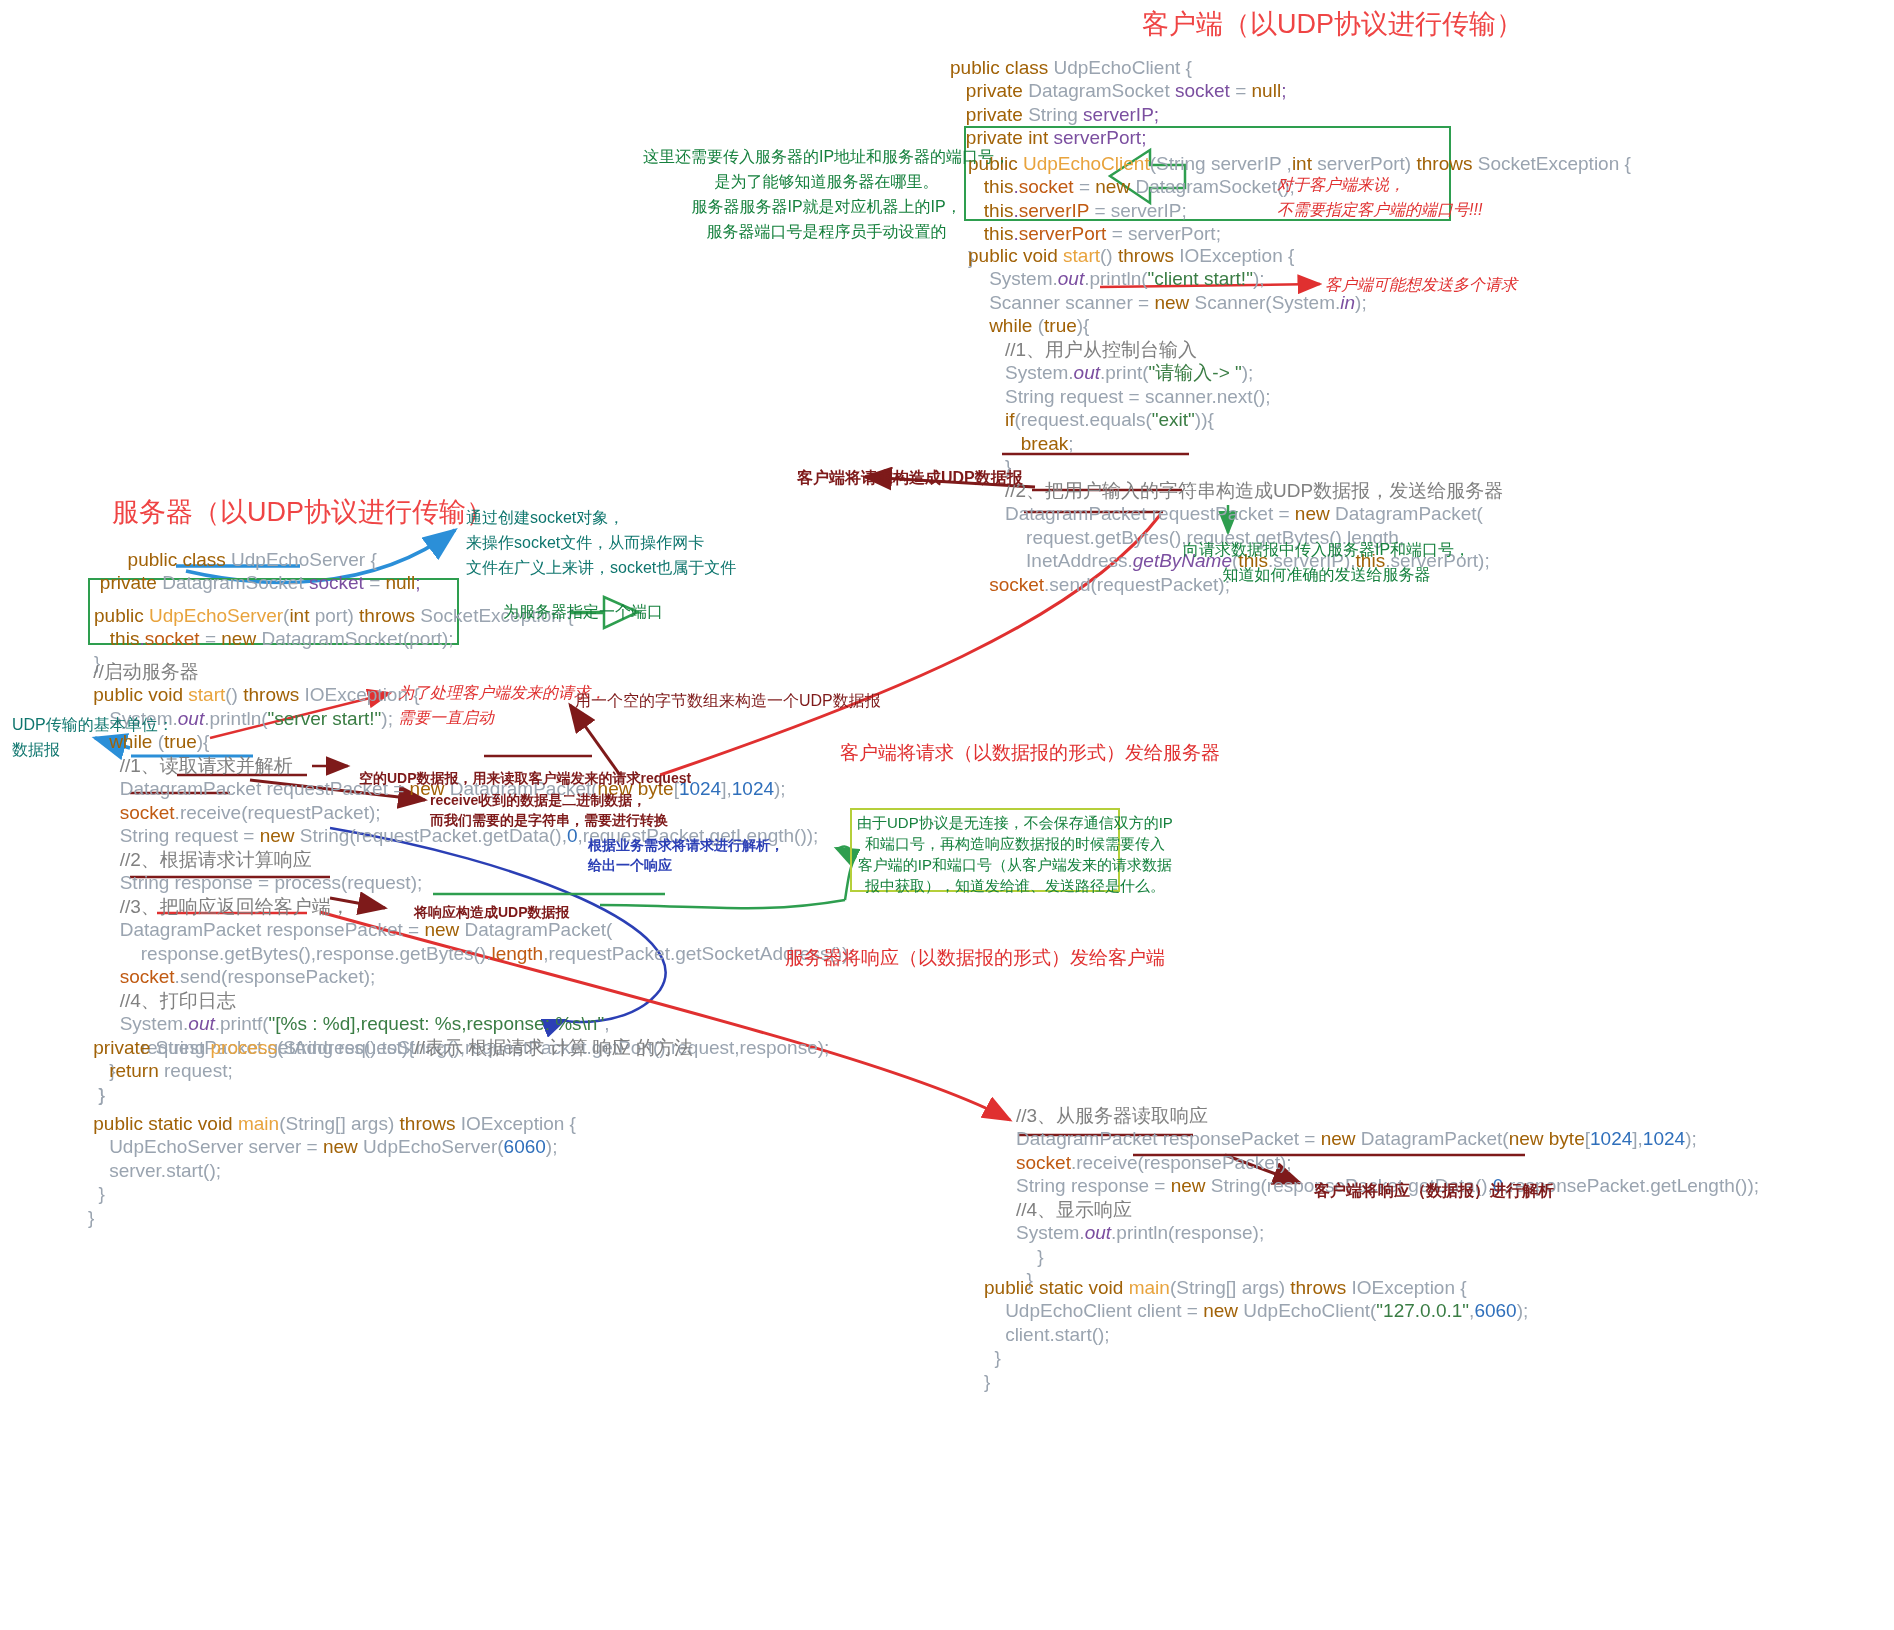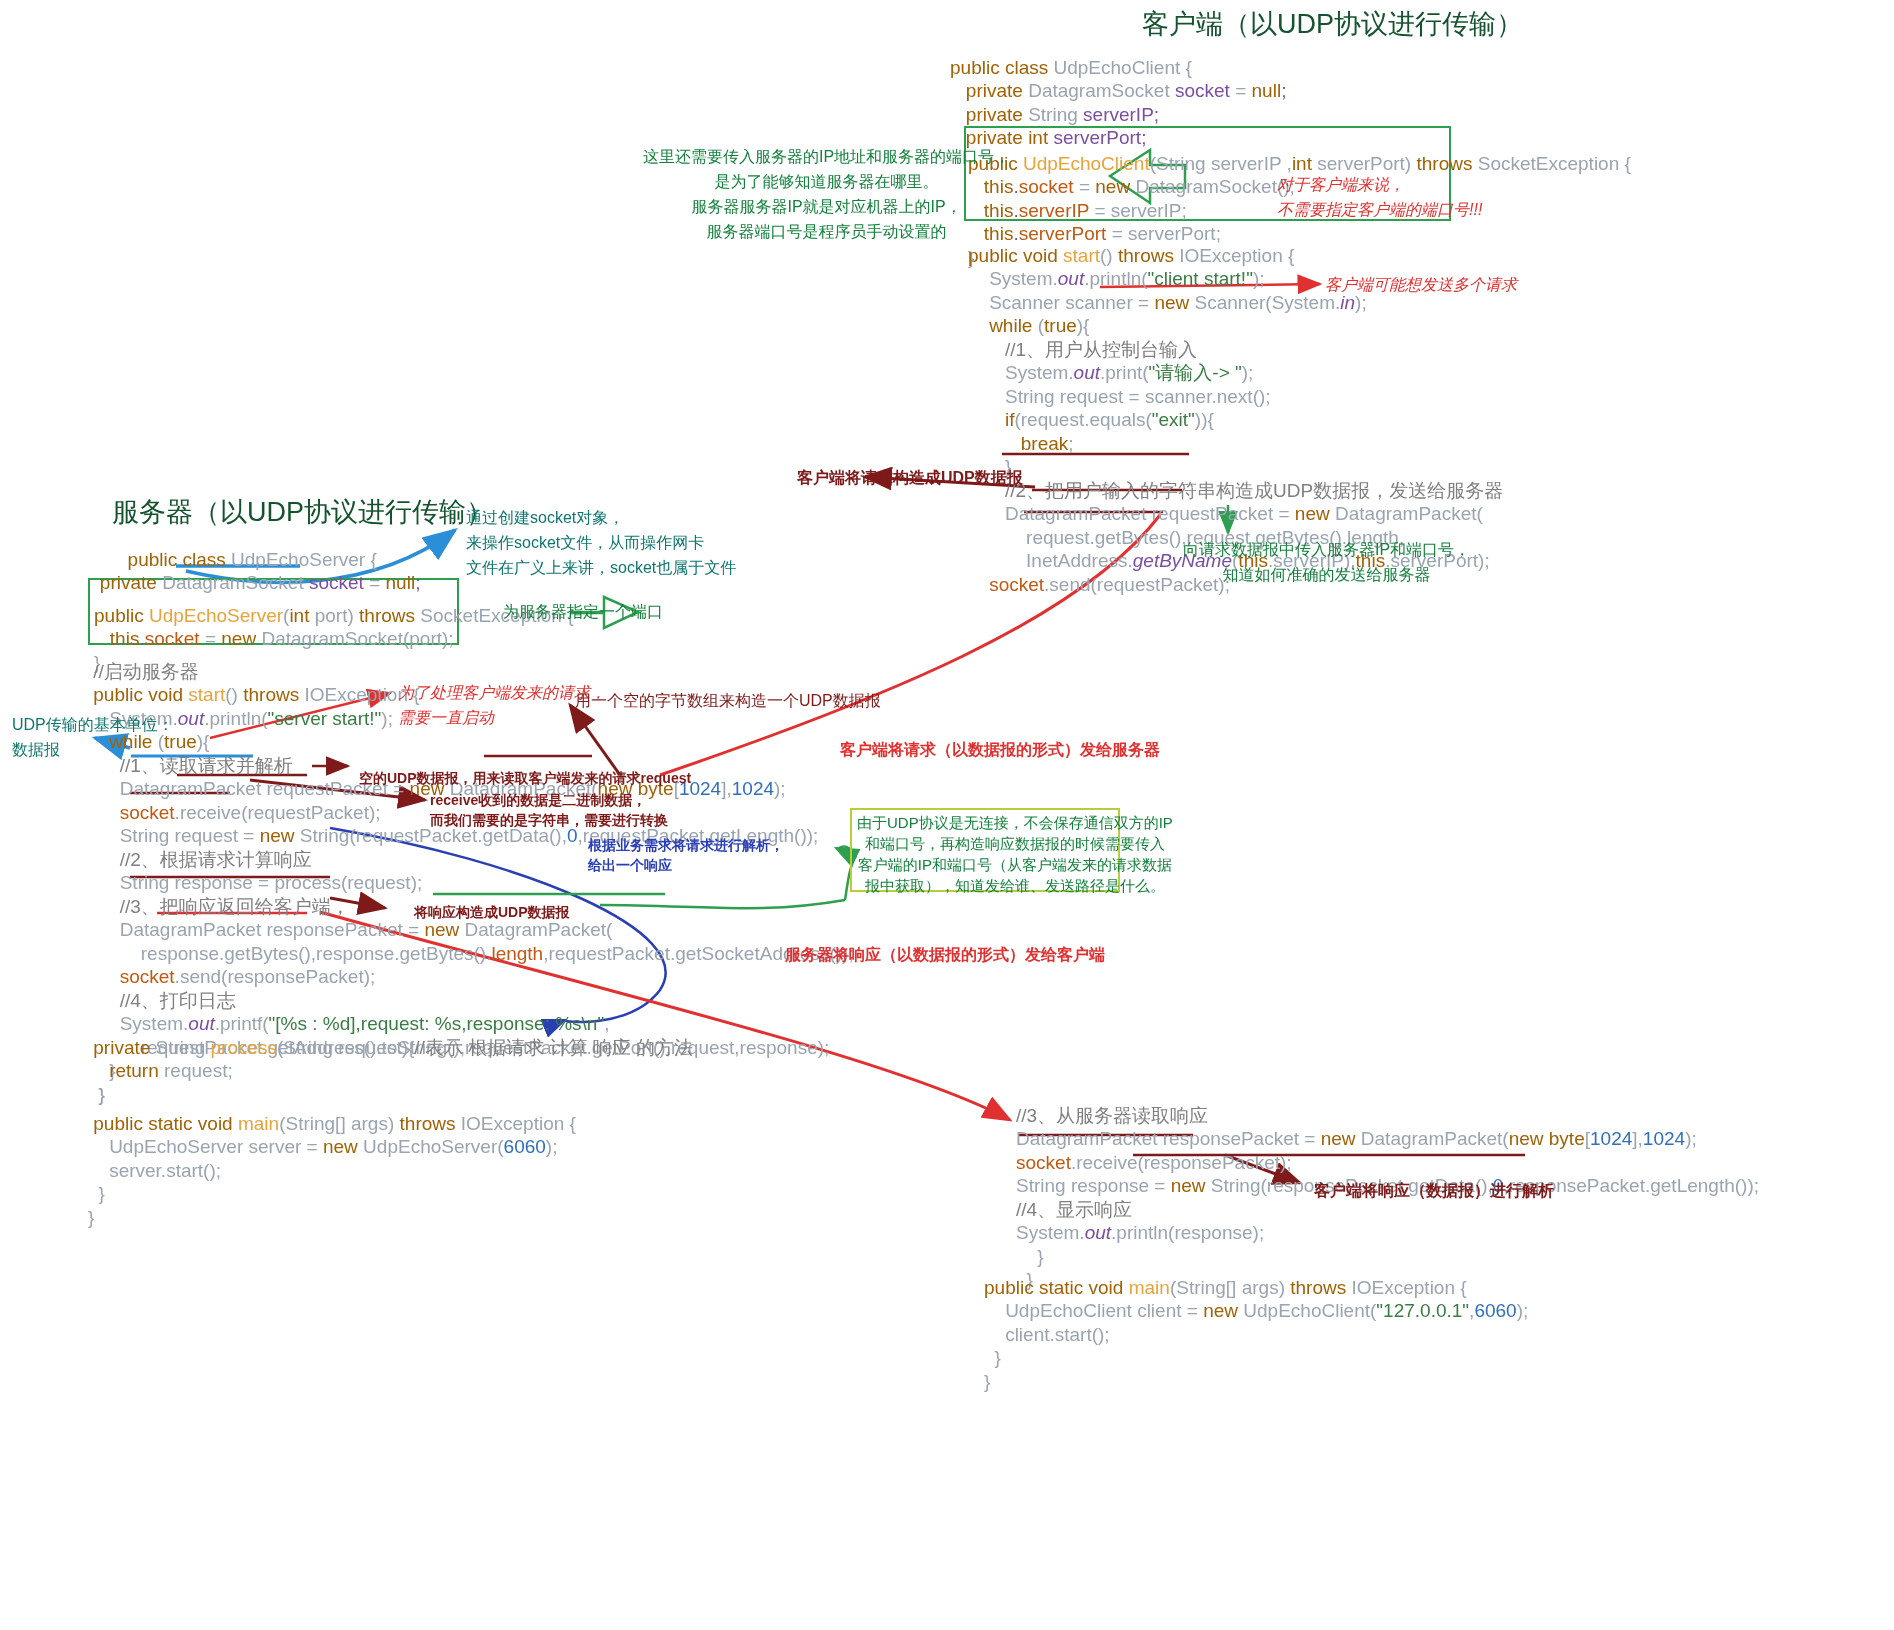--- a/index.html
+++ b/index.html
@@ -9,21 +9,21 @@
     font-family:"Liberation Sans","DejaVu Sans",sans-serif;
     position:relative;
     overflow:hidden;
   }
   .layer{position:absolute;left:0;top:0;width:1894px;height:1630px;}
   svg.layer{pointer-events:none;}
 
   .title{
     position:absolute;
     font-size:27px;
-    color:#14532d;
+    color:#ef4444;
     font-weight:400;
     white-space:nowrap;
   }
 
   .code{
     position:absolute;
     font-size:19px;
     line-height:23.5px;
     white-space:pre;
     color:#9aa4b0;
@@ -46,22 +46,22 @@
   }
   .note.reg{font-weight:normal;}
   .n-green{color:#15803d;text-align:center;}
   .n-blue{color:#0f766e;}
   .n-red{color:#e03030;font-style:italic;}
   .n-dred{color:#7e1a1a;}
   .n-bluedark{color:#2b3fb5;}
 
   .bigred{
     position:absolute;
-    font-size:16px;
-    font-weight:bold;
+    font-size:19px;
+    font-weight:normal;
     color:#e03030;
     white-space:pre;
   }
 
   .box-green{
     position:absolute;
     border:2.5px solid #2e9e4f;
     box-sizing:border-box;
     background:transparent;
   }

